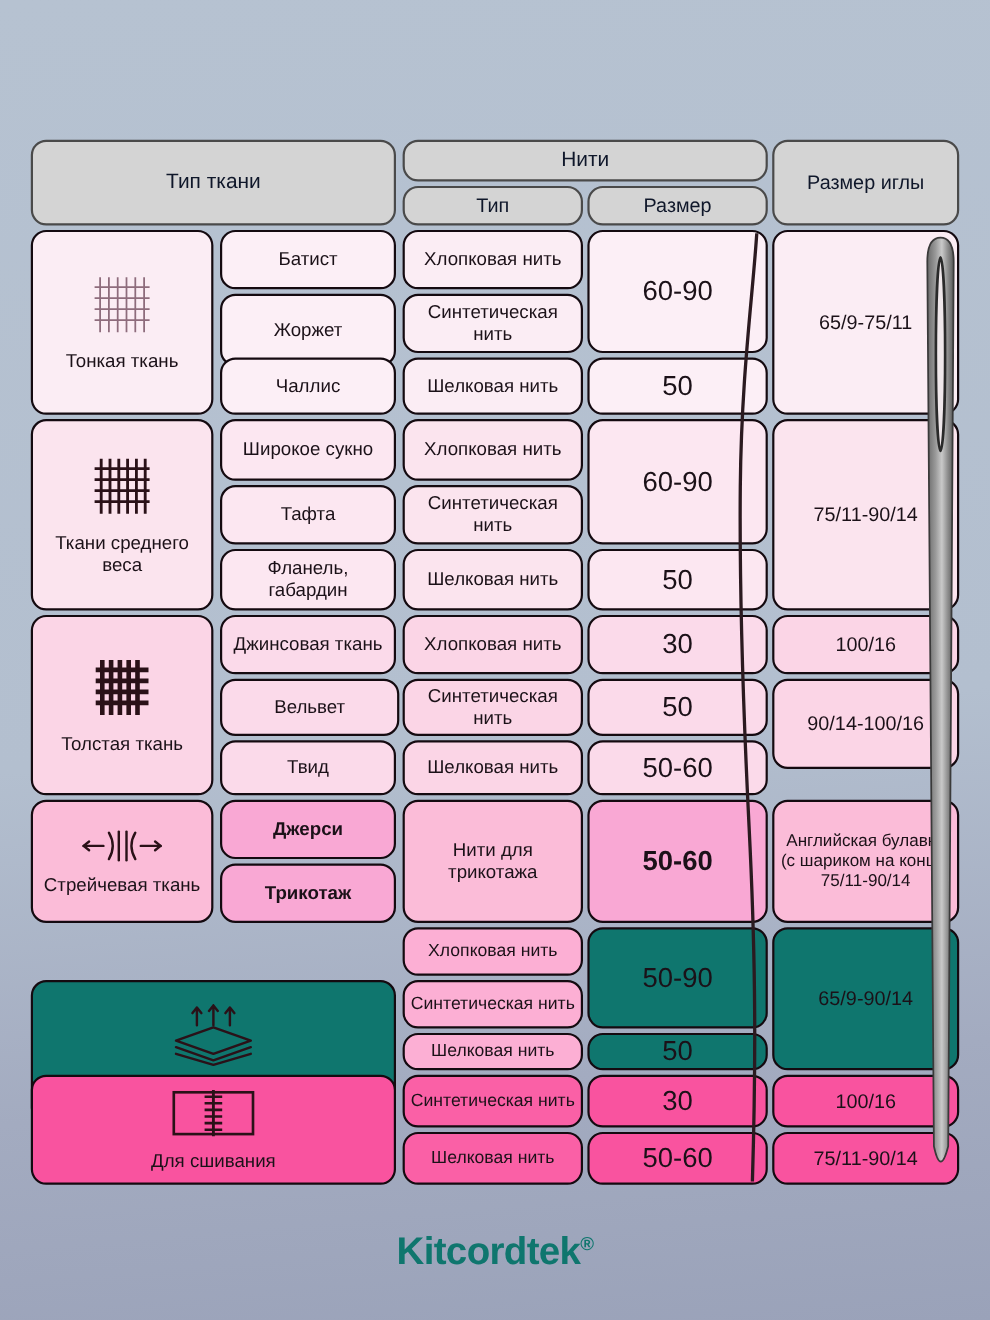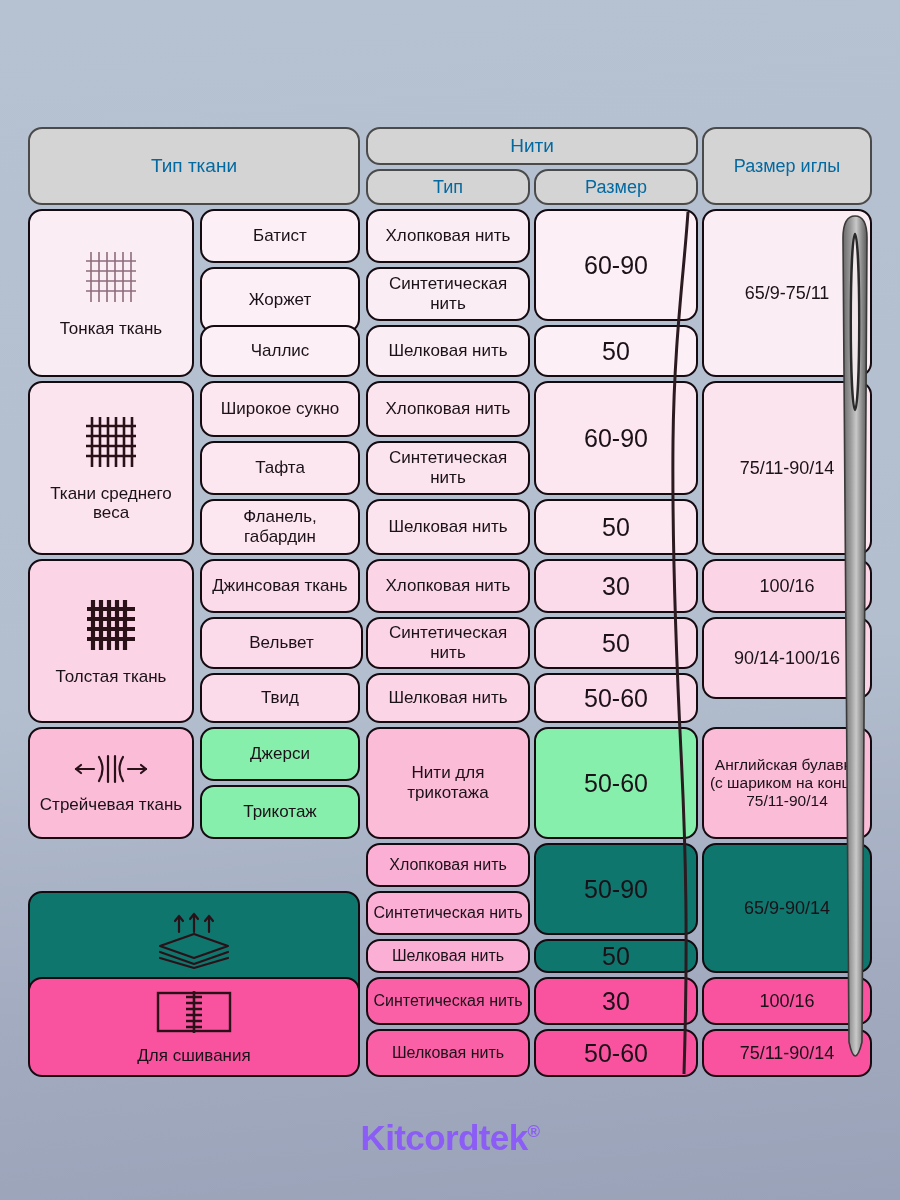--- a/index.html
+++ b/index.html
@@ -46,36 +46,36 @@
     padding: 2px 4px;
   }
 
   .cell span.txt { display: block; width: 100%; }
 
   
   .hdr {
     background: #d4d4d4;
     font-size: 19px;
     border-color: #4a4a4a;
-    color: #0369a1;
+    color: #0f172a;
   }
   .hdr.small { font-size: 18px; }
 
   
   .t1 { background: #fbedf4; }
   .t2 { background: #fbe4ee; }
   .t3 { background: #fbd5e6; }
   .t4 { background: #fbbcd8; }
   .t5 { background: #0f766e; }
   .t6 { background: #f9539f; }
 
   .t1b { background: #fceff6; }
   .t2b { background: #fce7f1; }
   .t3b { background: #fbdaea; }
-  .t4b { background: #86efac; }
+  .t4b { background: #f9a8d4; font-weight: bold; }
   .t5b { background: #fcafd4; }
   .t6b { background: #fa60a6; }
   .sub-label { font-size: 17px; }
   .thr-label { font-size: 17px; }
   .size-label { font-size: 25px; }
   .needle-label { font-size: 17px; }
   .needle-label.tiny { font-size: 15.5px; }
 
   
   .grp {
@@ -107,21 +107,21 @@
 
   
   #brand {
     position: absolute;
     left: 0;
     top: 1118px;
     width: 900px;
     text-align: center;
     font-size: 35px;
     font-weight: bold;
-    color: #8b5cf6;
+    color: #0f766e;
     letter-spacing: -0.6px;
   }
   #brand sup { font-size: 17px; vertical-align: super; font-weight: bold; }
 </style>
 </head>
 <body>
 
 <div id="table-wrap">
   <div class="tbl">
 

